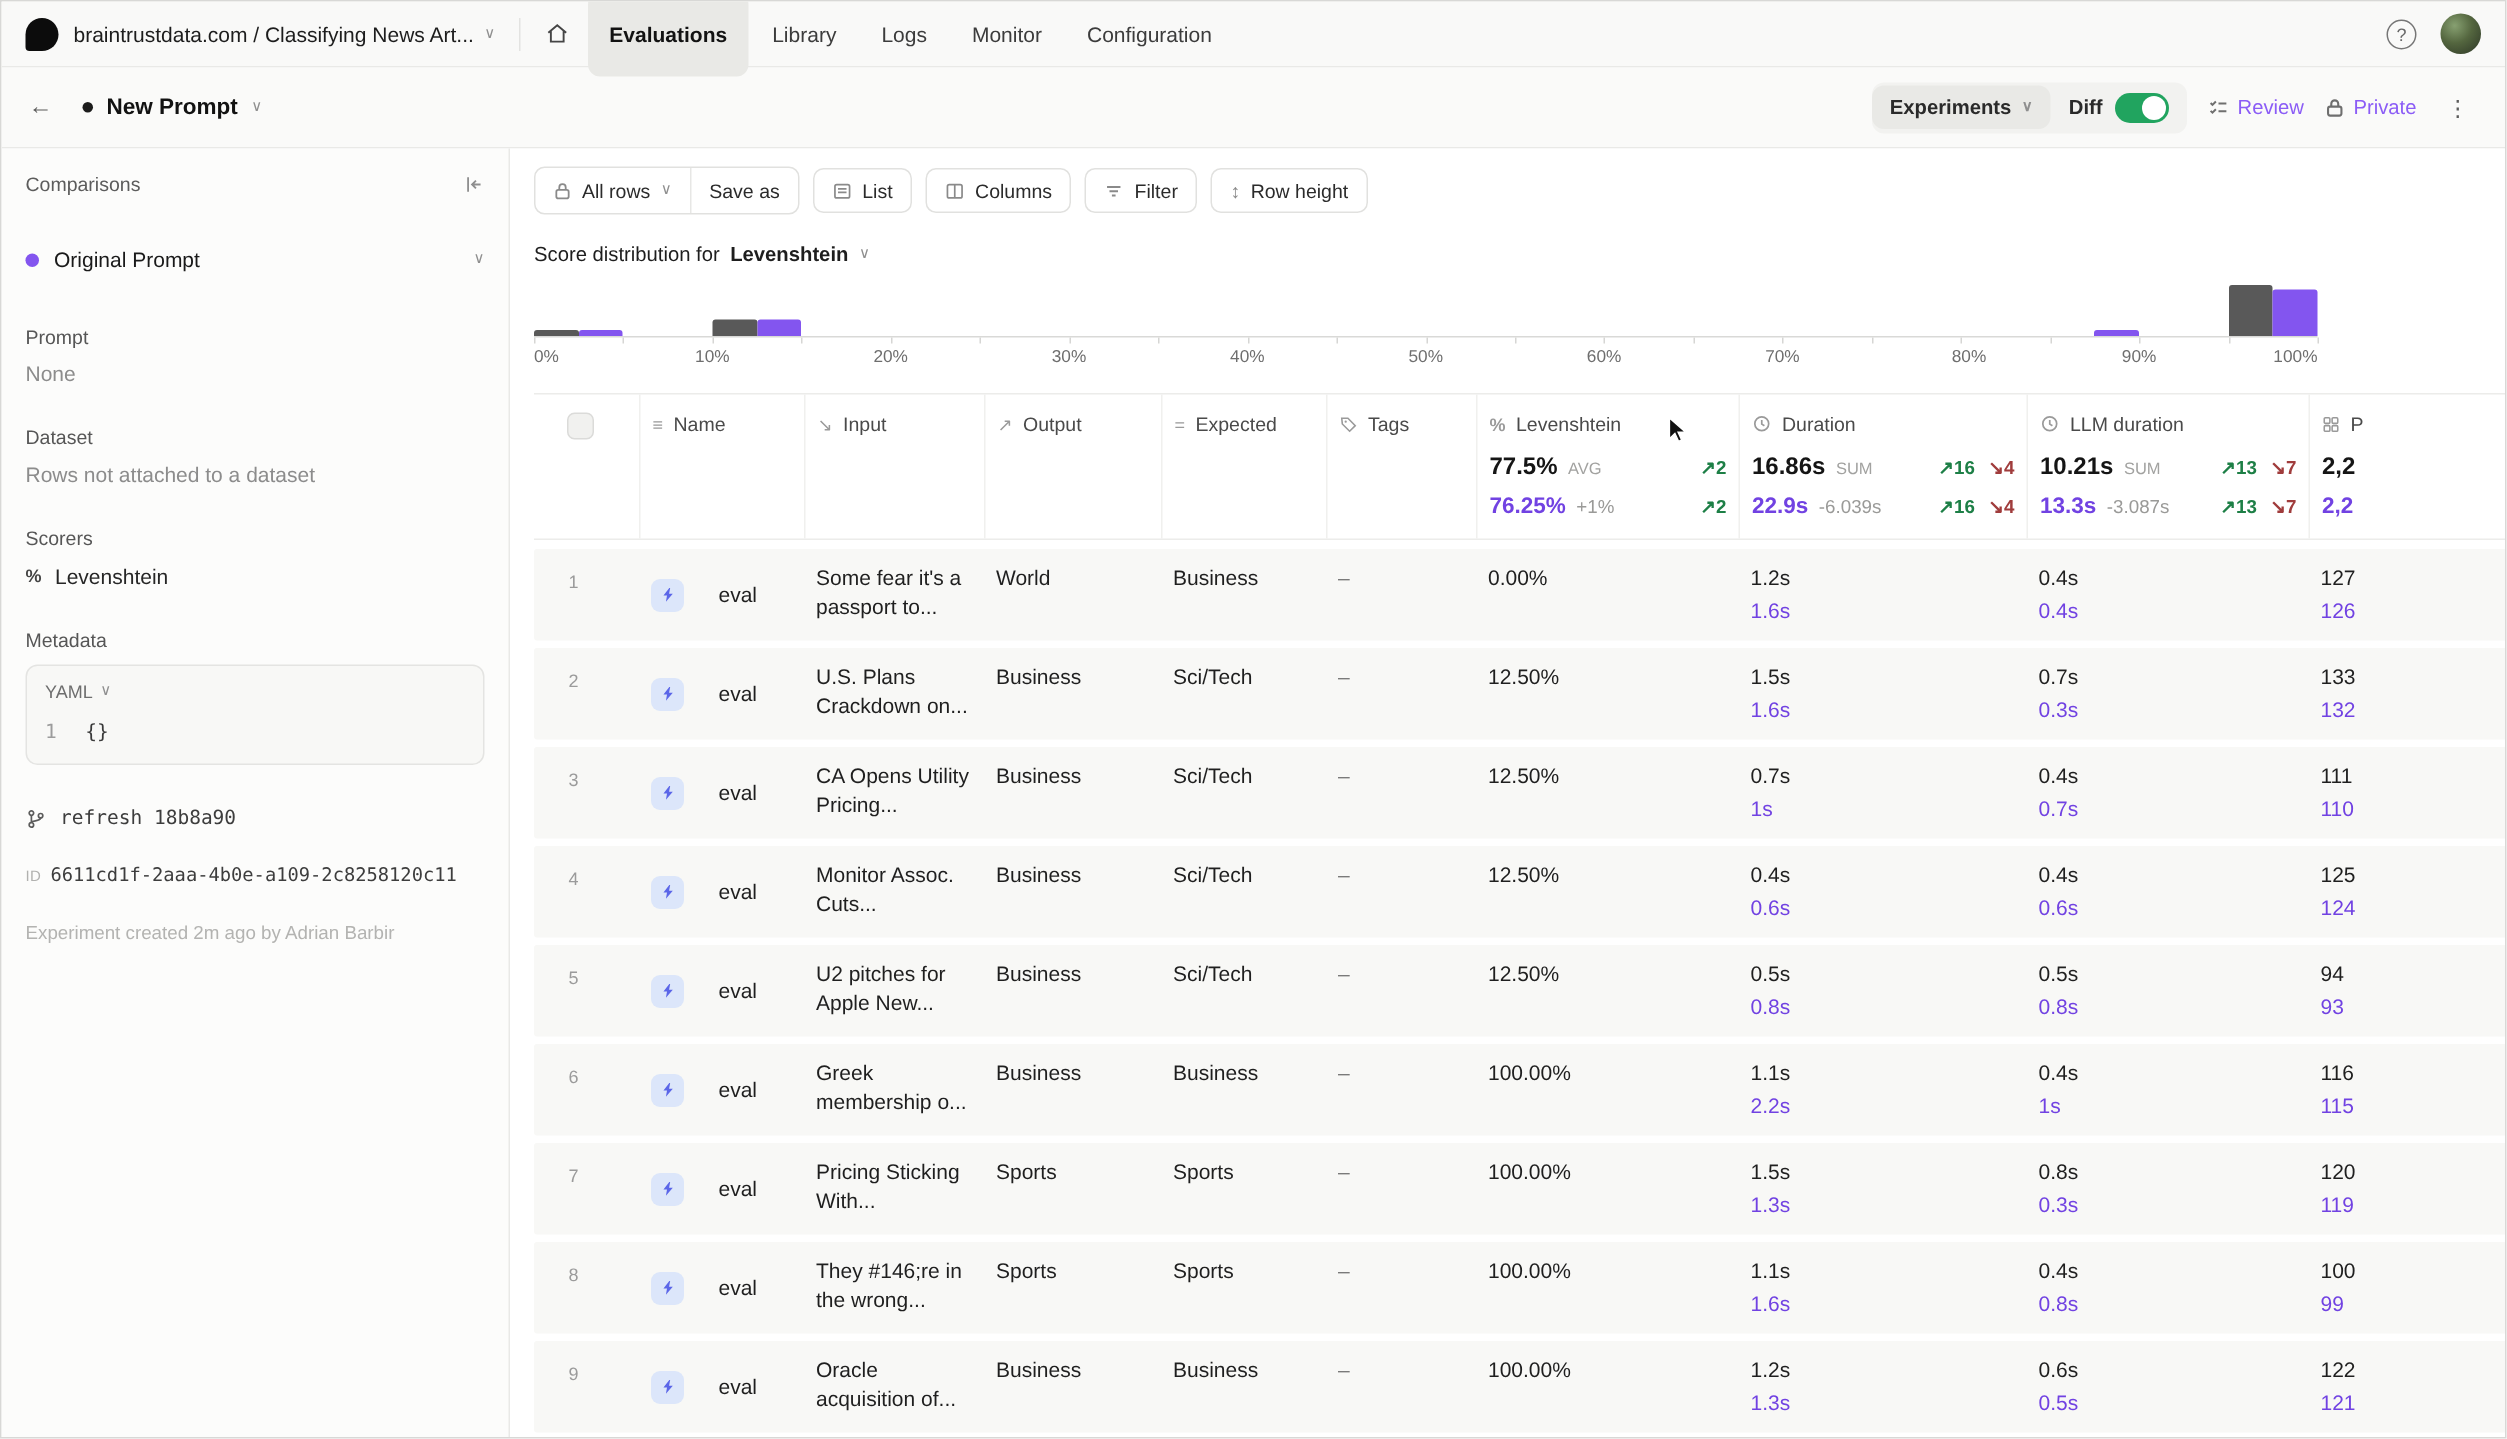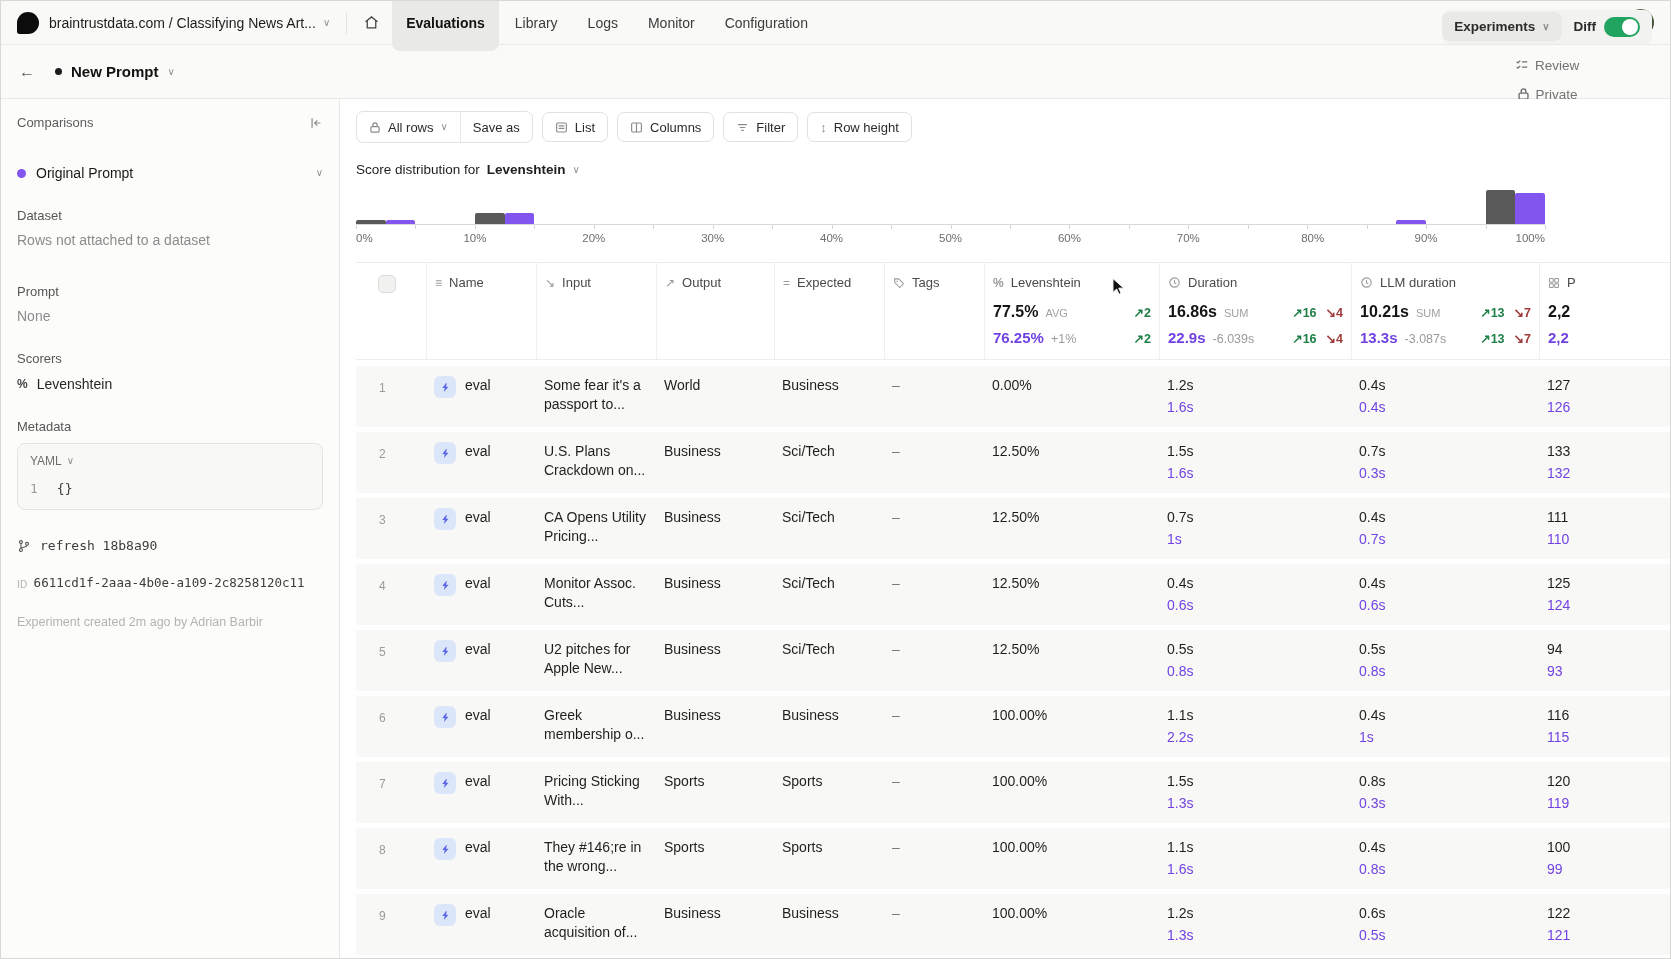--- a/index.html
+++ b/index.html
@@ -32,28 +32,28 @@
 
   
   .subheader{
     height:54px; display:flex; align-items:center; padding:0 18px;
     background:#fafaf9; border-bottom:1px solid #e9e9e7;
   }
   .back{ font-size:16px; color:#5c5c5c; margin-right:20px; cursor:pointer; }
   .tdot{ width:7px; height:7px; background:#1c1c1c; border-radius:50%; margin-right:9px; }
   .ptitle{ font-size:15px; font-weight:700; color:#121212; }
   .ptitle-chev{ margin-left:9px; }
-  .sub-right{ margin-left:auto; display:flex; align-items:center; gap:14px;flex-direction:column; }
+  .sub-right{ margin-left:auto; display:flex; align-items:center; gap:14px; }
   .segwrap{ display:flex; align-items:center; background:#f2f2f0; border-radius:8px; }
   .seg-exp{ display:flex; align-items:center; gap:7px; padding:7px 12px; background:#e9e9e6;
             border-radius:8px; font-size:13.5px; font-weight:600; color:#2a2a2a; cursor:pointer; }
   .seg-diff{ display:flex; align-items:center; gap:8px; padding:7px 12px; font-size:13.5px; font-weight:600; color:#2a2a2a; }
   .toggle{ width:36px; height:20px; border-radius:10px; position:relative; cursor:pointer; }
   .knob{ width:16px; height:16px; background:#fff; border-radius:50%; position:absolute; top:2px; right:2px; }
-  .txtbtn{ display:flex; gap:6px; font-size:13.5px; color:#737373; cursor:pointer; }
+  .txtbtn{ display:flex; align-items:center; gap:6px; font-size:13.5px; color:#8b5cf6; cursor:pointer; }
   .kebab{ font-size:15px; color:#5c5c5c; padding:0 6px; cursor:pointer; letter-spacing:0; }
 
   
   .layout{ display:flex; height:859px; }
   .sidebar{
     width:339px; flex:0 0 339px; background:#fcfcfb; border-right:1px solid #e9e9e7;
     padding:16px 16px 0 16px; overflow:hidden;
   }
   .side-head{ display:flex; align-items:center; justify-content:space-between; }
   .side-label{ font-size:13px; color:#5c5c5c; }
@@ -121,21 +121,21 @@
 
   .rows{ margin-top:6px; }
   .row{
     display:grid; grid-template-columns:70px 110px 120px 118px 110px 100px 175px 192px 188px 140px;
     width:1323px; background:#f8f8f6; margin-bottom:5px; padding:8px 0; min-height:55px;
     border-radius:2px; cursor:pointer;
   }
   .cell{ padding:2px 8px; font-size:14px; color:#1f1f1f; line-height:19px; }
   .cell.num{ font-size:12px; color:#9b9b9b; padding-left:23px; padding-top:5px; }
   .cell.dim{ color:#7a7a7a; }
-  .namec{ display:flex; align-items:flex-start; gap:9px; }
+  .namec{ display:flex; align-items:center; gap:23px; }
   .evalicon{ width:22px; height:22px; border-radius:6px; background:#dce6fa;
              display:flex; align-items:center; justify-content:center; flex:0 0 auto; }
   .v2{ color:#7142e2; margin-top:3px; }
 
   .cursor{ position:absolute; left:1108px; top:276px; z-index:50; pointer-events:none; }
 </style>
 </head>
 <body>
 
 <header class="topbar">
@@ -206,28 +206,28 @@
       <svg width="14" height="14" viewBox="0 0 16 16" fill="none" stroke="#8f8f8f" stroke-width="1.4">
         <path d="M3.5 2.5 v11 M13 8 H6.5 M9.5 5 L6.5 8 l3 3"></path>
       </svg>
     </div>
     <div class="comp-row">
       <span class="pdot" style="background:#8355ef"></span>
       <span class="comp-name">Original Prompt</span>
       <span class="chev">∨</span>
     </div>
 
+    <div class="section" style="margin-top:36px">
+      <div class="sec-label">Prompt</div>
+      <div class="sec-value">None</div>
+    </div>
+
     <div class="section">
       <div class="sec-label">Dataset</div>
       <div class="sec-value">Rows not attached to a dataset</div>
-    </div>
-
-    <div class="section" style="margin-top:36px">
-      <div class="sec-label">Prompt</div>
-      <div class="sec-value">None</div>
     </div>
 
     <div class="section">
       <div class="sec-label">Scorers</div>
       <div class="scorer-row">
         <span class="pct-glyph">%</span>
         <span>Levenshtein</span>
       </div>
     </div>
 

